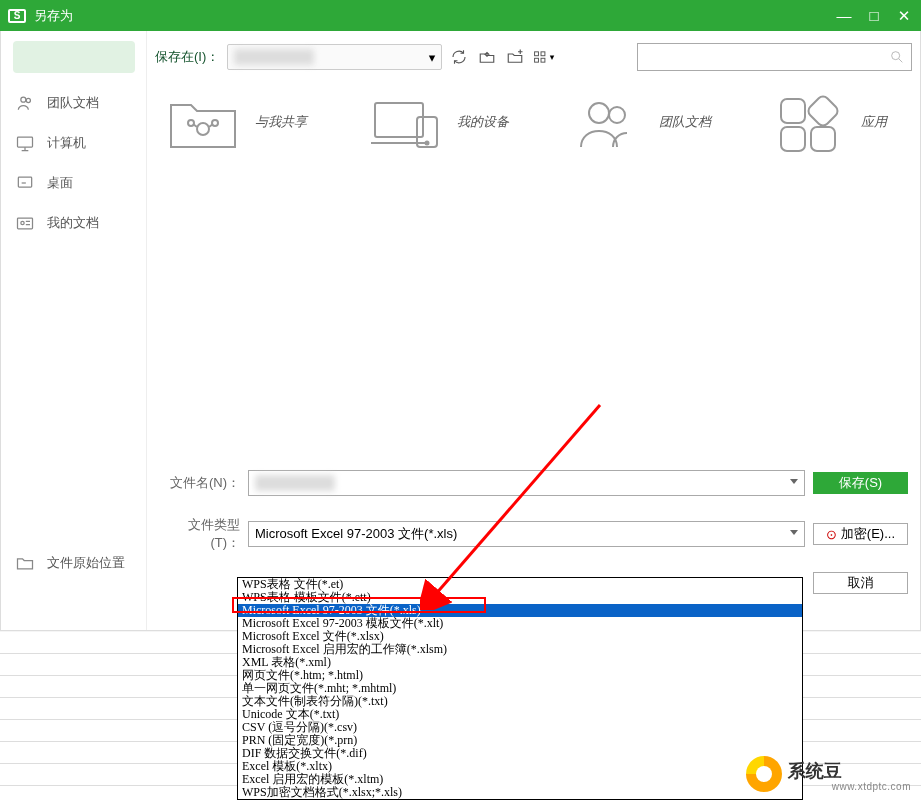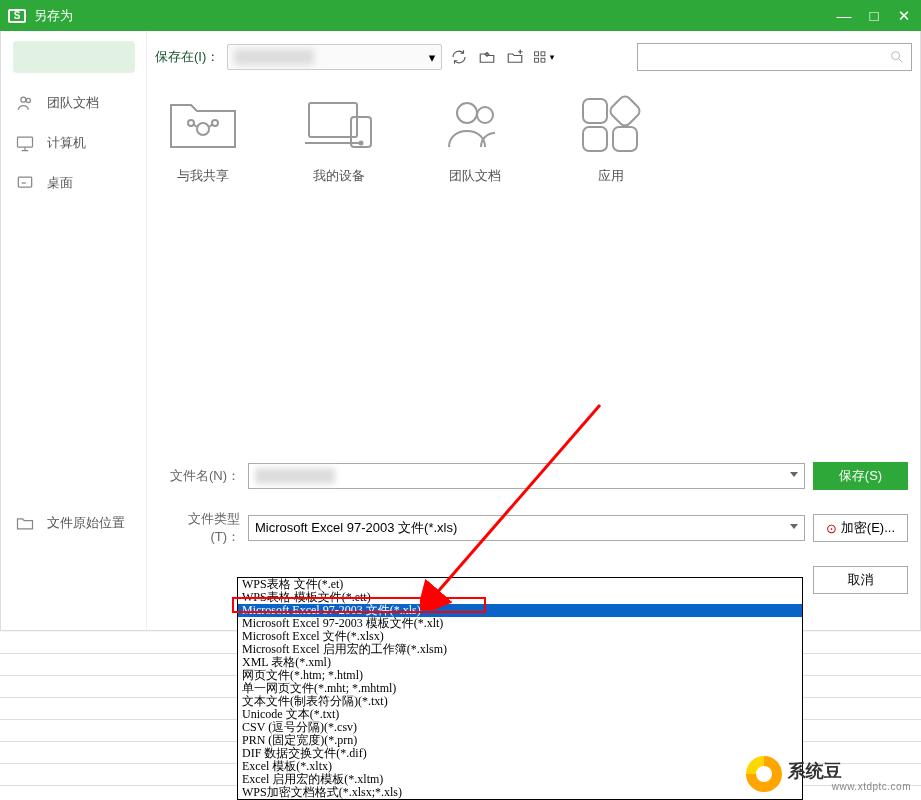--- a/index.html
+++ b/index.html
@@ -17,30 +17,30 @@
     .content { flex: 1; display: flex; flex-direction: column; }
     .toolbar { height: 52px; display: flex; align-items: center; padding: 0 8px; gap: 6px; }
     .toolbar-label { color: #14532d; margin-right: 2px; font-size: 13px; }
     .location-select { width: 215px; height: 26px; border: 1px solid #ccc; border-radius: 2px; display: flex; align-items: center; padding: 0 6px; position: relative; background: #fafafa; }
     .location-select .chevron { margin-left: auto; }
     .tool-icon { width: 22px; height: 22px; display: flex; align-items: center; justify-content: center; cursor: pointer; }
     .tool-icon svg { width: 18px; height: 18px; stroke: #555; fill: none; stroke-width: 1.5; }
     .searchbox { margin-left: auto; width: 275px; height: 28px; border: 1px solid #aaa; display: flex; align-items: center; padding: 0 6px; }
     .searchbox svg { width: 16px; height: 16px; stroke: #999; fill: none; margin-left: auto; }
     .folder-grid { display: flex; gap: 60px; padding: 8px 18px; }
-    .folder-item { display: flex; flex-direction: column; align-items: center; gap: 14px; cursor: pointer; }
+    .folder-item { display: flex; flex-direction: row; align-items: center; gap: 14px; cursor: pointer; font-style: italic; }
     .folder-item .fi-icon { width: 76px; height: 62px; display: flex; align-items: center; justify-content: center; }
     .folder-item .fi-icon svg { stroke: #999; fill: none; stroke-width: 2; }
     .folder-item .fi-label { color: #555; font-size: 13px; }
     .bottom-fields { margin-top: auto; padding: 10px 12px 16px 18px; }
     .field-row { display: flex; align-items: center; margin-bottom: 20px; gap: 8px; }
     .field-label { width: 75px; text-align: right; color: #666; font-size: 13px; }
     .field-input { flex: 1; height: 26px; border: 1px solid #aaa; background: #fff; padding: 0 6px; display: flex; align-items: center; position: relative; }
     .field-input.dropdown::after { content: ""; position: absolute; right: 6px; top: 8px; width: 0; height: 0; border-left: 4px solid transparent; border-right: 4px solid transparent; border-top: 5px solid #666; }
-    .action-btn { width: 95px; height: 28px; border: 1px solid #aaa; background: #fff; cursor: pointer; display: flex; align-items: center; justify-content: center; gap: 4px; font-size: 13px; }
+    .action-btn { width: 95px; height: 22px; border: 1px solid #aaa; background: #fff; cursor: pointer; display: flex; align-items: center; justify-content: center; gap: 4px; font-size: 13px; }
     .action-btn.primary { background: #2ea838; color: #fff; border-color: #2ea838; }
     .dropdown-list { position: absolute; left: 237px; top: 577px; width: 566px; background: #fff; border: 1px solid #000; font-family: "SimSun", monospace; font-size: 12px; line-height: 13px; z-index: 10; }
     .dropdown-list .opt { padding: 0 4px; white-space: nowrap; cursor: pointer; color: #000; font-family: Liberation Serif, serif; }
     .dropdown-list .opt.selected { background: #0a63c7; color: #fff; }
     .red-highlight { position: absolute; border: 2px solid #ff0000; pointer-events: none; z-index: 20; }
     .arrow-svg { position: absolute; pointer-events: none; z-index: 15; }
     .spreadsheet-bg { position: absolute; top: 632px; left: 0; width: 921px; height: 168px; background: #fff; }
     .spreadsheet-bg .row-line { height: 22px; border-bottom: 1px solid #ddd; }
     .watermark { position: absolute; right: 10px; bottom: 8px; display: flex; align-items: flex-end; gap: 6px; z-index: 30; }
     .watermark .logo-circle { width: 36px; height: 36px; border-radius: 50%; background: conic-gradient(#ffa500 0deg 270deg, #ffd700 270deg 360deg); position: relative; }
@@ -79,20 +79,28 @@
           <path d="M8 21h8M12 17v4"></path>
         </svg>
       <span>计算机</span>
     </div>
     <div class="sidebar-item">
       <svg viewBox="0 0 24 24">
           <rect x="4" y="5" width="16" height="12" rx="1"></rect>
           <path d="M8 12h5"></path>
         </svg>
       <span>桌面</span>
+    </div>
+    <div class="sidebar-item">
+      <svg viewBox="0 0 24 24">
+          <rect x="3" y="6" width="18" height="13" rx="1"></rect>
+          <circle cx="9" cy="12" r="2"></circle>
+          <path d="M13 10h5M13 14h5"></path>
+        </svg>
+      <span>我的文档</span>
     </div>
     <div style="height:300px"></div>
     <div class="sidebar-item">
       <svg viewBox="0 0 24 24">
           <path d="M3 7h6l2 2h10v10H3z"></path>
         </svg>
       <span>文件原始位置</span>
     </div>
   </div>
 

